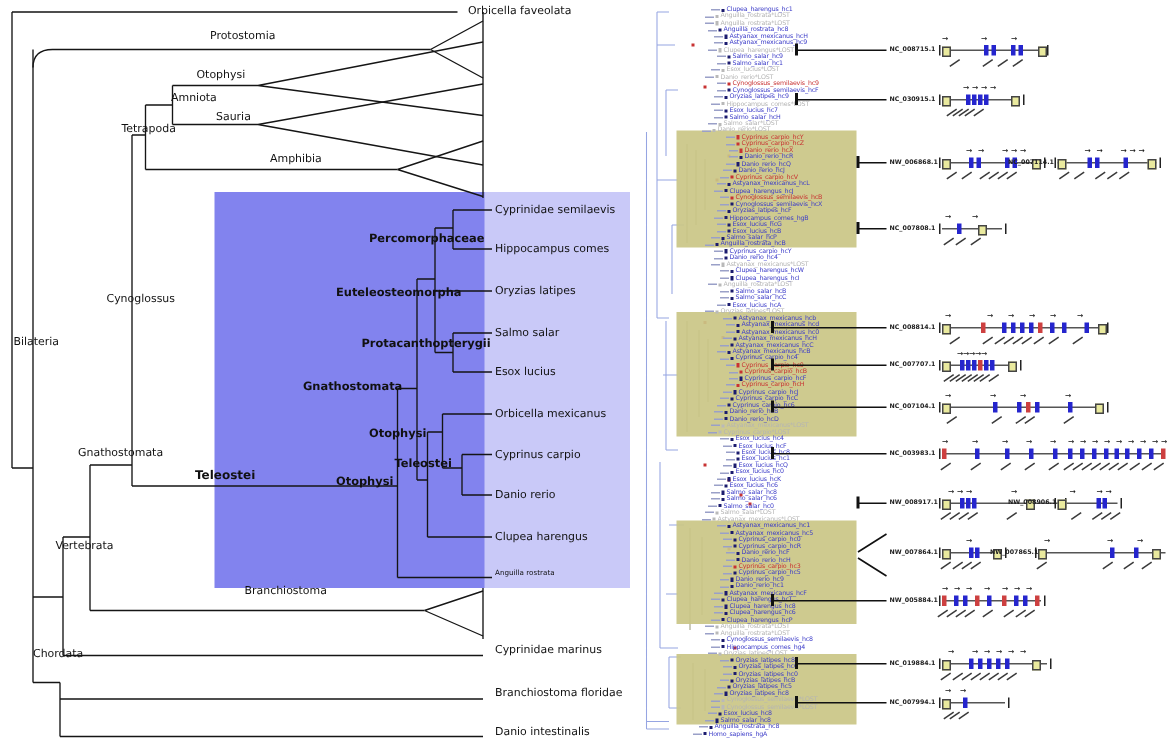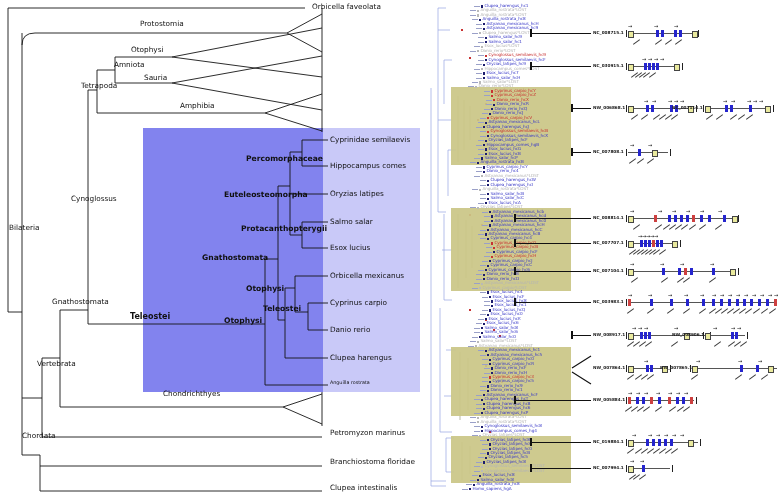--- a/index.html
+++ b/index.html
@@ -105,25 +105,25 @@
       <div class="tl " style="left: 131px; top: 46px;">Otophysi</div>
       <div class="tl " style="left: 114px; top: 61px;">Amniota</div>
       <div class="tl " style="left: 144px; top: 74px;">Sauria</div>
       <div class="tl " style="left: 81px; top: 82px;">Tetrapoda</div>
       <div class="tl " style="left: 180px; top: 102px;">Amphibia</div>
       <div class="tl " style="left: 71px; top: 195px;">Cynoglossus</div>
       <div class="tl " style="left: 9px; top: 224px;">Bilateria</div>
       <div class="tl " style="left: 52px; top: 298px;">Gnathostomata</div>
       <div class="tl big" style="left: 130px; top: 313px;">Teleostei</div>
       <div class="tl " style="left: 37px; top: 360px;">Vertebrata</div>
-      <div class="tl " style="left: 163px; top: 390px;">Chondrichthyes</div>
+      <div class="tl " style="left: 163px; top: 390px;">Branchiostoma</div>
       <div class="tl " style="left: 22px; top: 432px;">Chordata</div>
-      <div class="tl " style="left: 330px; top: 429px;">Petromyzon marinus</div>
+      <div class="tl " style="left: 330px; top: 429px;">Cyprinidae marinus</div>
       <div class="tl " style="left: 330px; top: 458px;">Branchiostoma floridae</div>
-      <div class="tl " style="left: 330px; top: 484px;">Clupea intestinalis</div>
+      <div class="tl " style="left: 330px; top: 484px;">Danio intestinalis</div>
     </div>
   <div>
       <div class="tl b" style="left: 246px; top: 155px;">Percomorphaceae</div>
       <div class="tl b" style="left: 224px; top: 191px;">Euteleosteomorpha</div>
       <div class="tl b" style="left: 241px; top: 225px;">Protacanthopterygii</div>
       <div class="tl b" style="left: 202px; top: 254px;">Gnathostomata</div>
       <div class="tl b" style="left: 246px; top: 285px;">Otophysi</div>
       <div class="tl b" style="left: 263px; top: 305px;">Teleostei</div>
       <div class="tl b" style="left: 224px; top: 317px;">Otophysi</div>
       <div class="tl " style="left: 330px; top: 136px;">Cyprinidae semilaevis</div>

